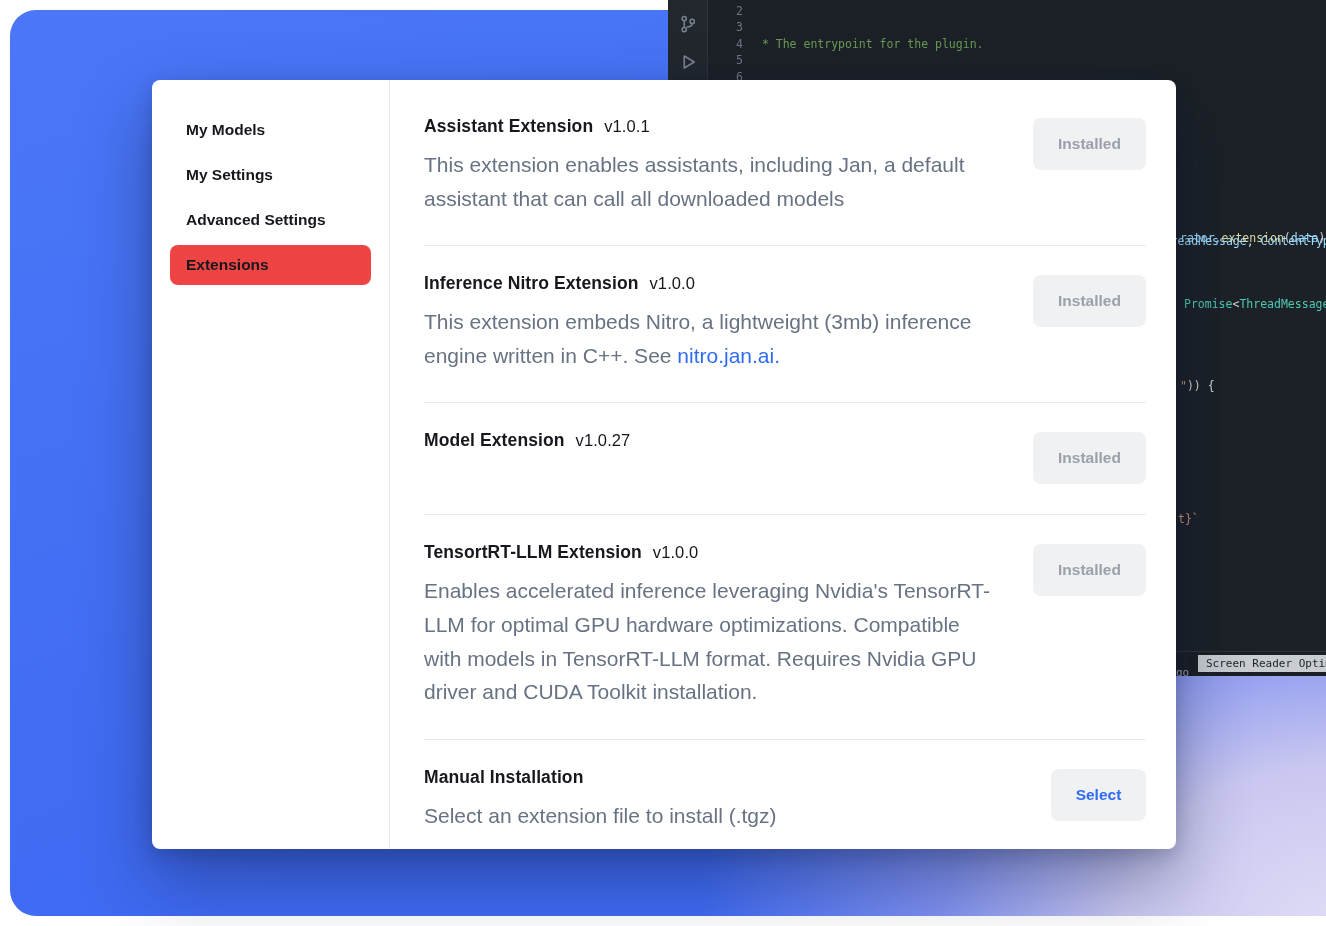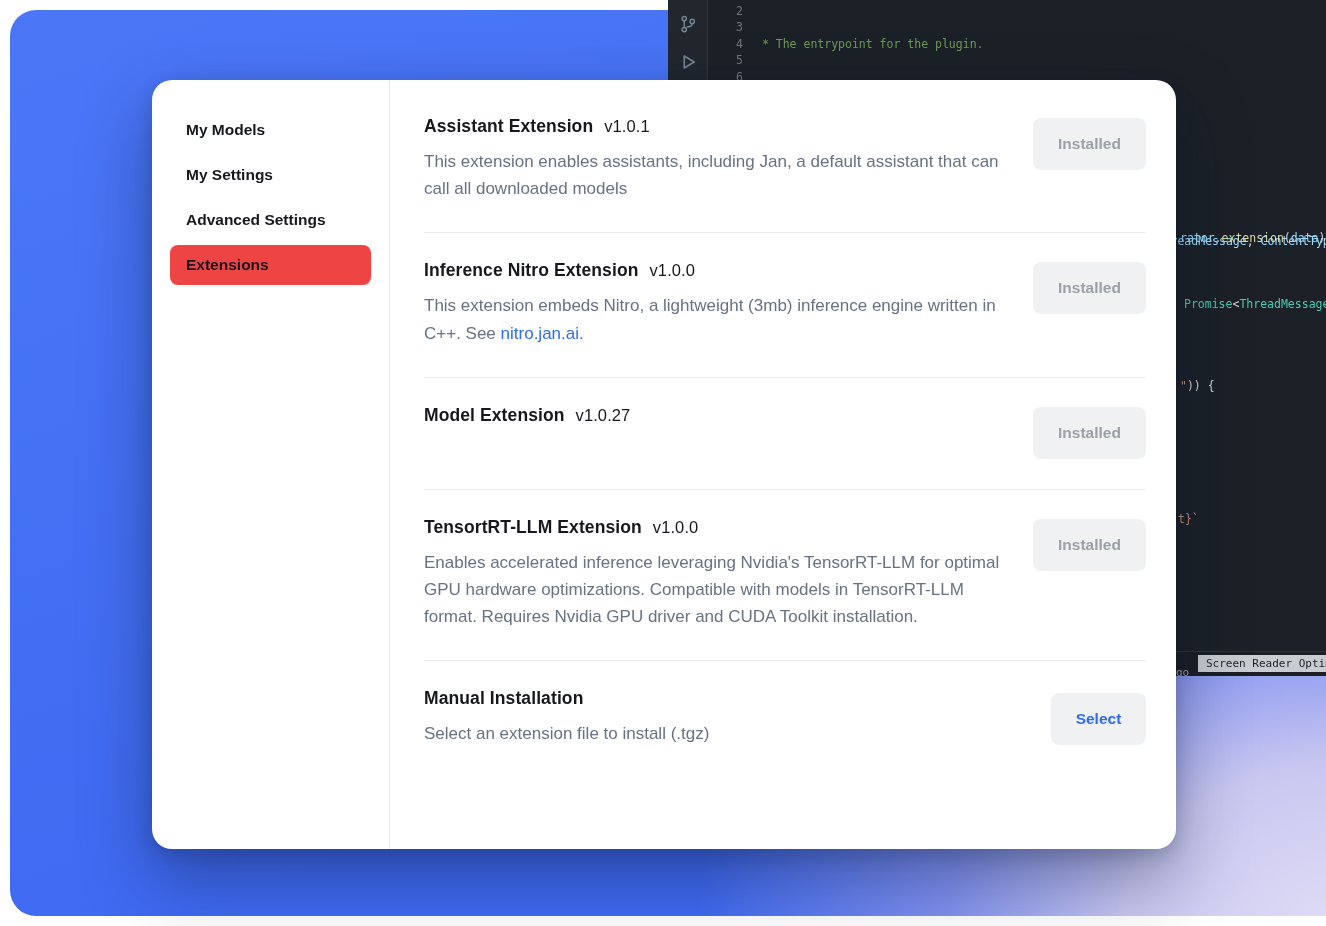--- a/index.html
+++ b/index.html
@@ -50,43 +50,43 @@
   .status-go{position:absolute;left:508px;top:14px;color:#9ea7b0;font-size:11px;}
   .status-badge{
     position:absolute;left:530px;top:3px;right:-4px;height:17px;
     background:#c9cdd1;color:#1c2127;font-size:11px;line-height:17px;
     padding:0 8px;white-space:nowrap;overflow:hidden;
   }
 
   
   .modal{
     position:absolute;left:152px;top:80px;width:1024px;height:769px;
-    background:#ffffff;border-radius:20px;overflow:hidden;display:flex;
+    background:#ffffff;border-radius:8px;overflow:hidden;display:flex;
     box-shadow:0 30px 70px rgba(10,20,50,.38),0 6px 18px rgba(10,20,50,.18);
   }
   .sidebar{
     width:238px;flex:0 0 auto;border-right:1px solid #e8eaed;
     padding:30px 18px;box-sizing:border-box;
   }
   .side-item{
     display:block;padding:11px 16px;margin-bottom:5px;border-radius:8px;
     font-size:15.5px;font-weight:700;color:#16181d;cursor:pointer;
   }
   .side-item.active{background:#ef4444;}
 
   .content{flex:1;padding:9px 30px 0 34px;box-sizing:border-box;overflow:hidden;}
   .section{
     display:flex;justify-content:space-between;align-items:flex-start;
     padding:27px 0 30px;border-bottom:1px solid #e8eaed;
   }
-  .section.last{border-bottom:none;align-items:center;}
+  .section.last{border-bottom:none;}
   .sec-text{width:578px;}
   .sec-title{margin:0 0 11px;font-size:17.5px;font-weight:700;color:#16181d;letter-spacing:.1px;}
   .sec-title .ver{font-weight:500;font-size:16.5px;margin-left:11px;color:#16181d;}
-  .sec-desc{margin:0;font-size:17px;line-height:1.6;color:#677283;}
+  .sec-desc{margin:0;font-size:21px;line-height:1.6;color:#677283;}
   .sec-desc a{color:#2f6cf3;text-decoration:none;cursor:pointer;}
   .btn{
     border:none;cursor:pointer;border-radius:8px;background:#f0f1f3;
     min-width:113px;height:52px;padding:0 20px;margin-top:2px;
     font-family:"Liberation Sans",sans-serif;font-size:15.5px;font-weight:600;color:#9aa1ab;
   }
   .btn.select{min-width:95px;color:#2f6cf3;}
 </style>
 </head>
 <body>

